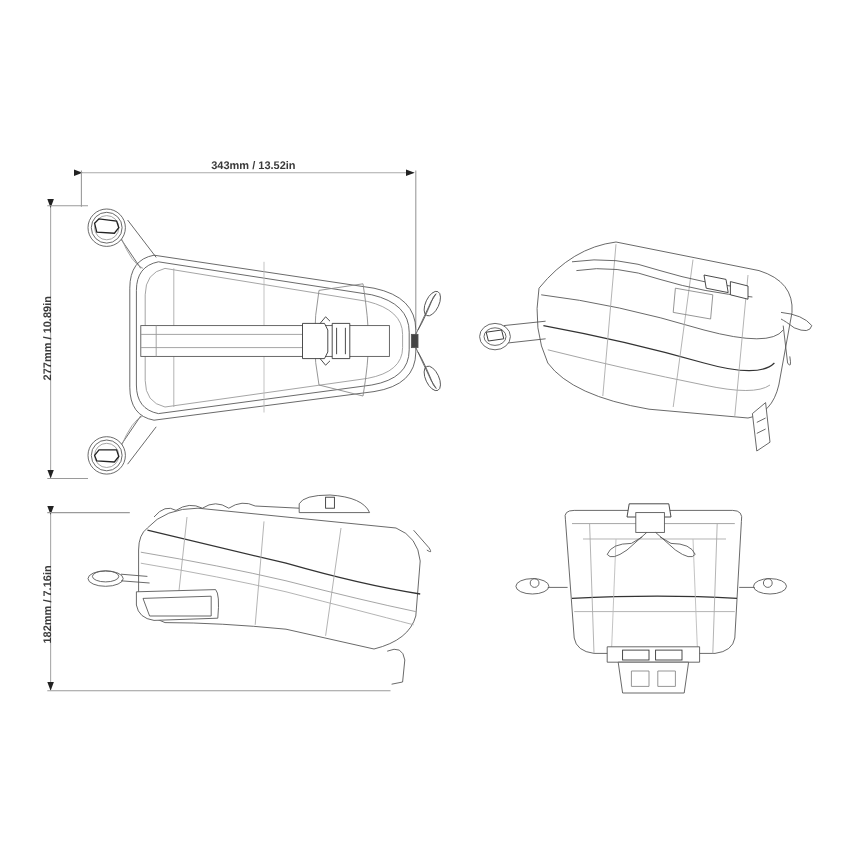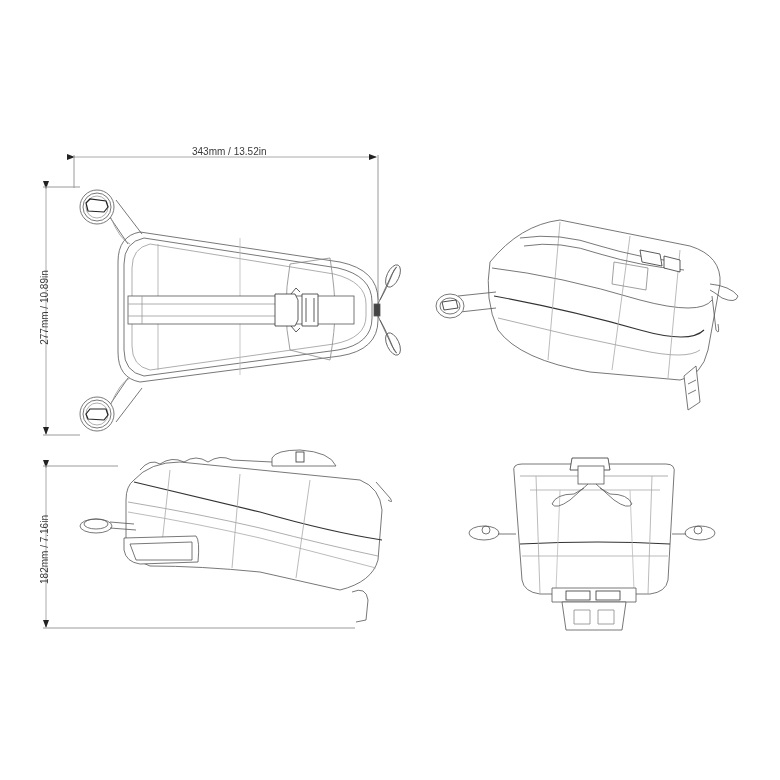--- a/index.html
+++ b/index.html
@@ -1,18 +1,18 @@
 <!DOCTYPE html>
 <html><head>
 <meta charset="utf-8">
 <style>
   html, body { margin: 0; padding: 0; background: #ffffff; }
   body { width: 780px; height: 780px; position: relative; overflow: hidden;
          font-family: "Liberation Sans", sans-serif; }
-  #drawing { position: absolute; left: 0; top: 0; width: 780px; height: 780px; }
+  #drawing { position: absolute; left: 0; top: 0; width: 780px; height: 780px; font-weight: bold; }
   .dim-label { position: absolute; font-size: 10px; color: #3a3a3a; white-space: nowrap;
                font-family: "Liberation Sans", sans-serif; }
   .dim-label.vertical { transform-origin: center center; transform: rotate(-90deg); }
 </style>
 </head>
 <body>
 
 <div id="drawing">
 
   

